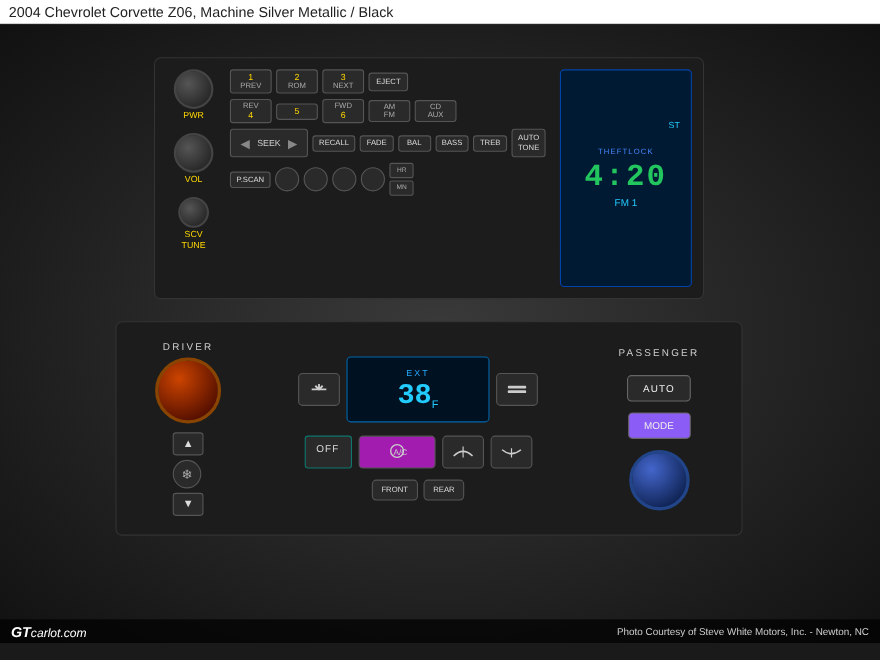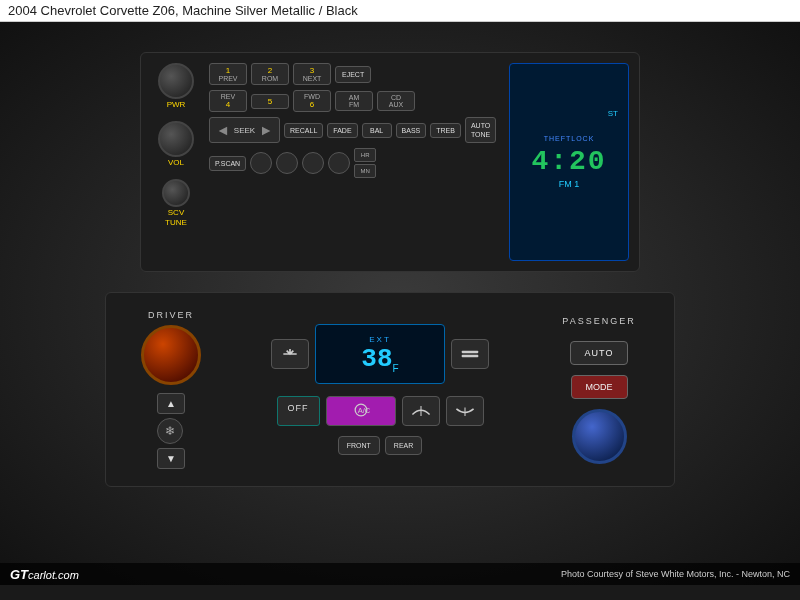--- a/index.html
+++ b/index.html
@@ -272,21 +272,21 @@
       border: 1px solid #666;
       border-radius: 4px;
       color: #eee;
       font-size: 9px;
       padding: 6px 14px;
       cursor: pointer;
       letter-spacing: 1px;
     }
 
     .mode-btn {
-      background: #7f1d1d;
+      background: #8b5cf6;
       border: 1px solid #666;
       border-radius: 4px;
       color: #eee;
       font-size: 9px;
       padding: 6px 14px;
       cursor: pointer;
     }
 
     .pass-knob {
       width: 55px;

